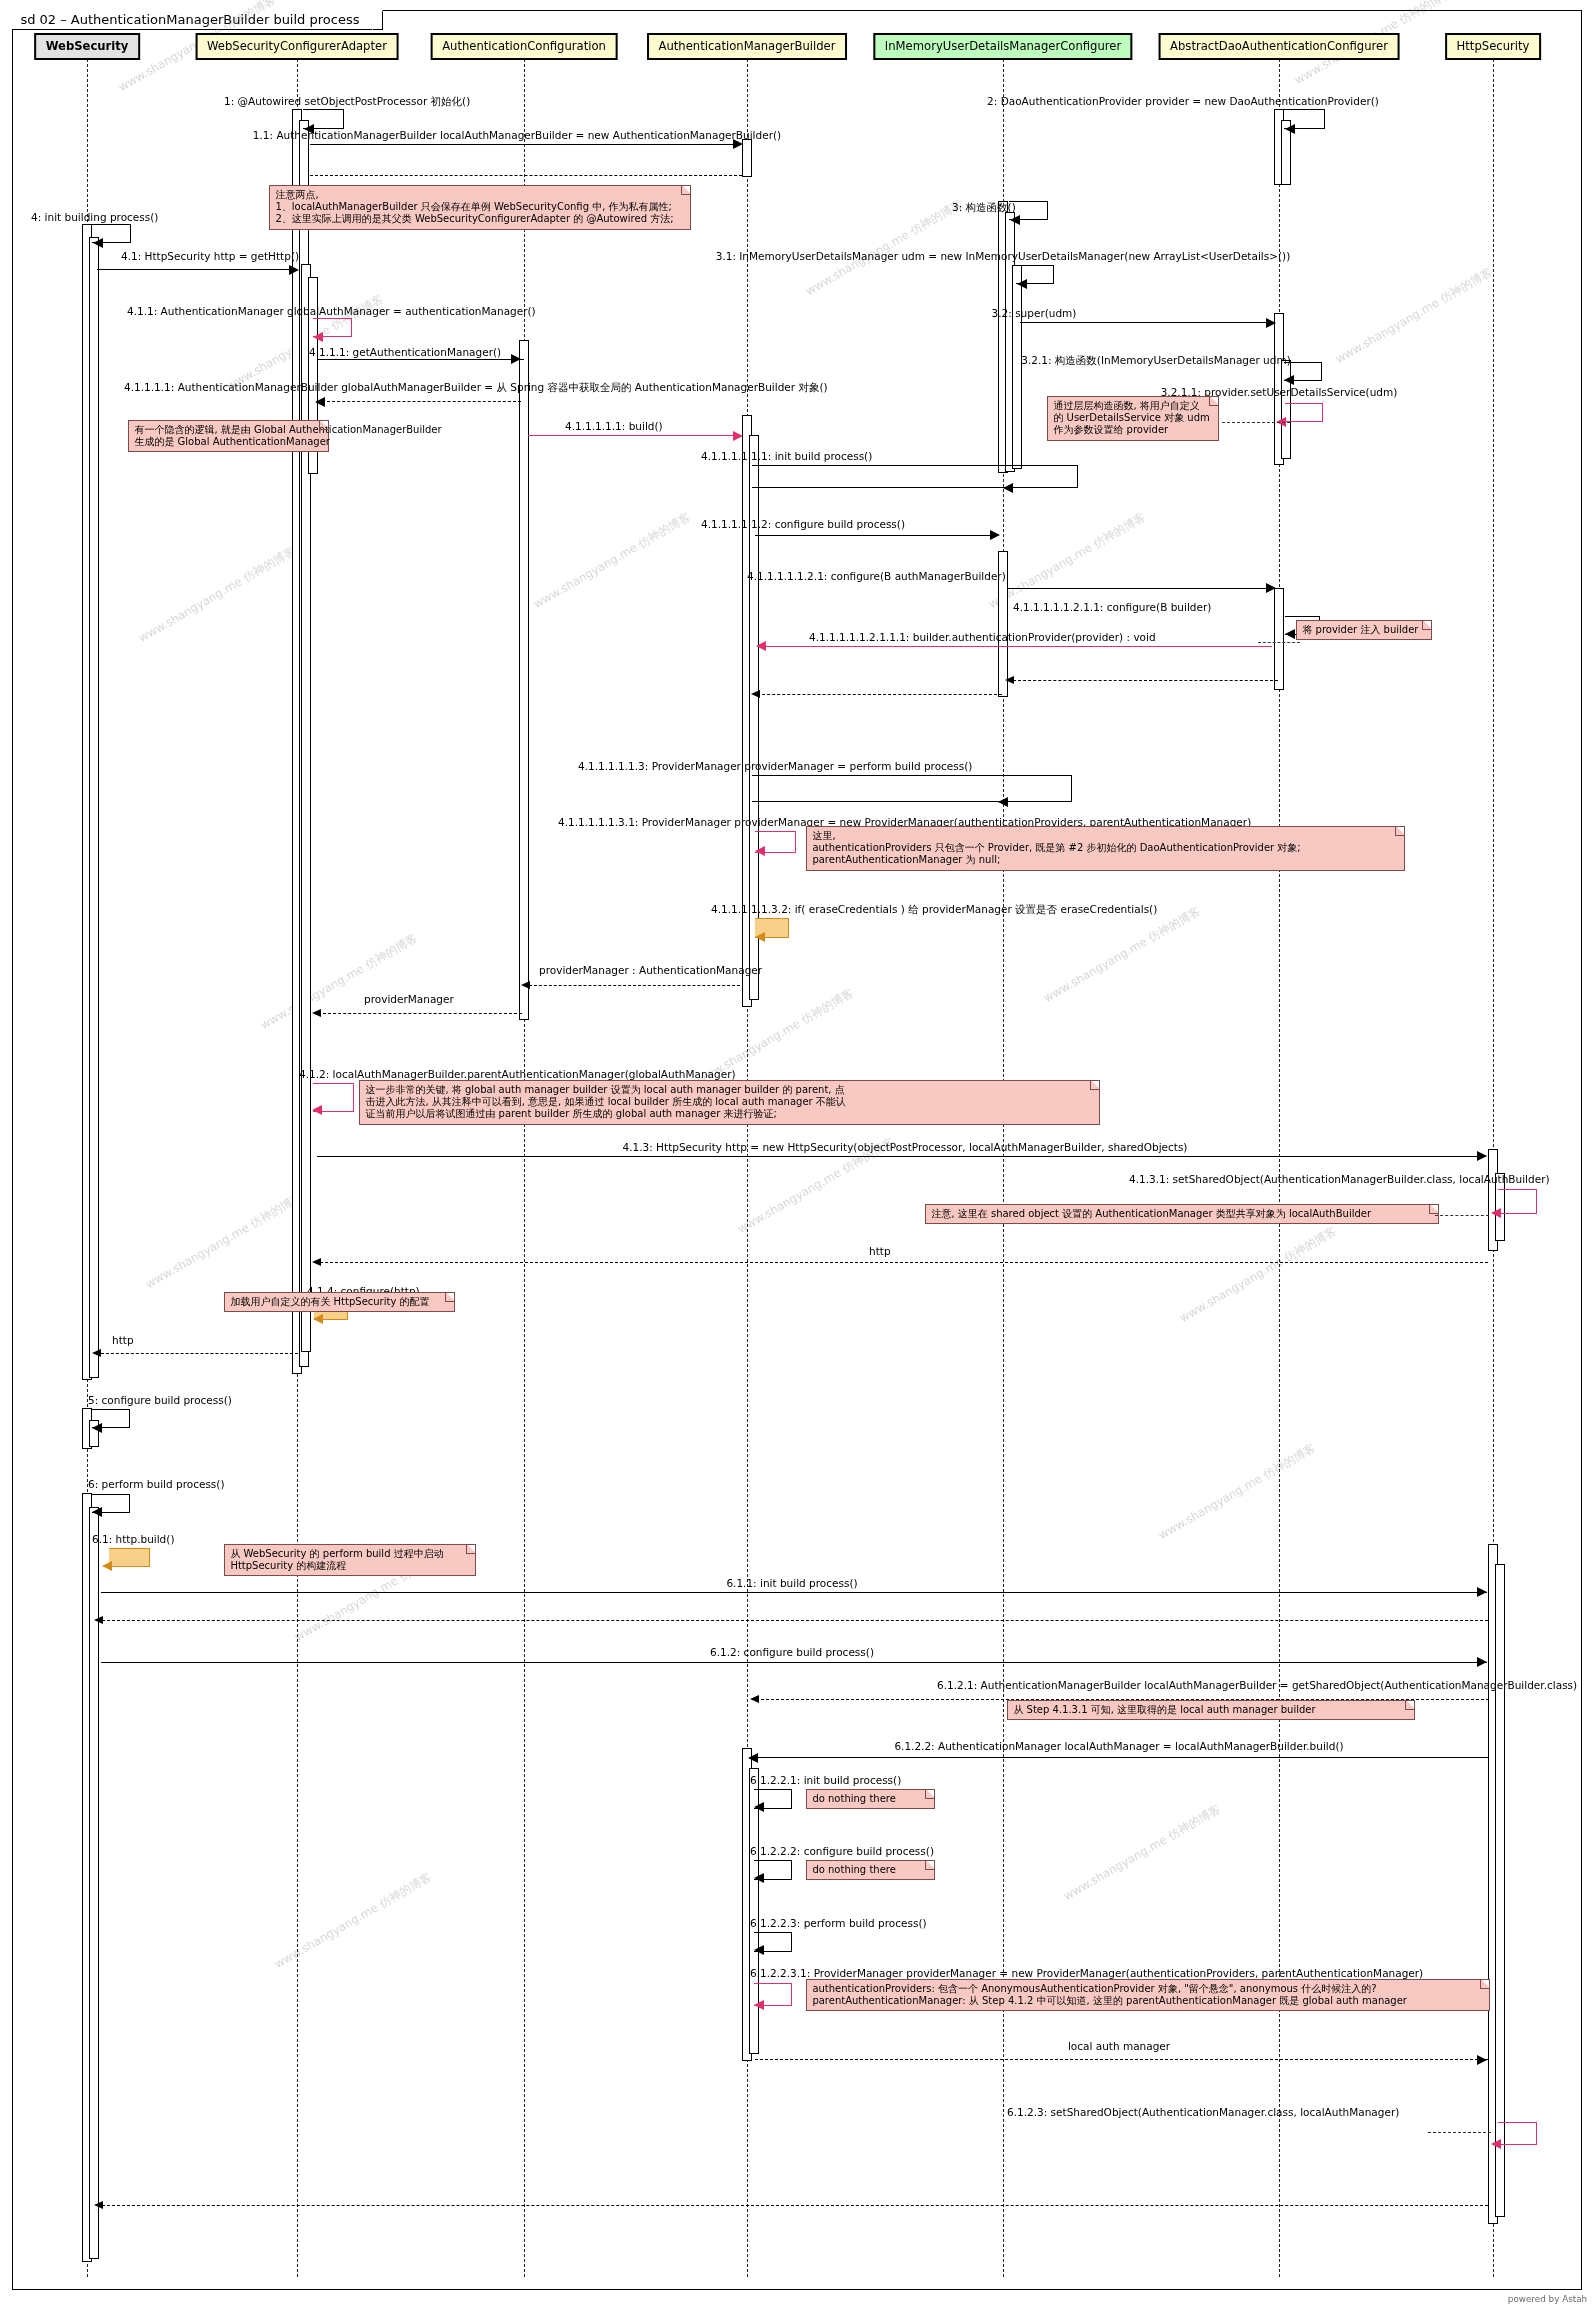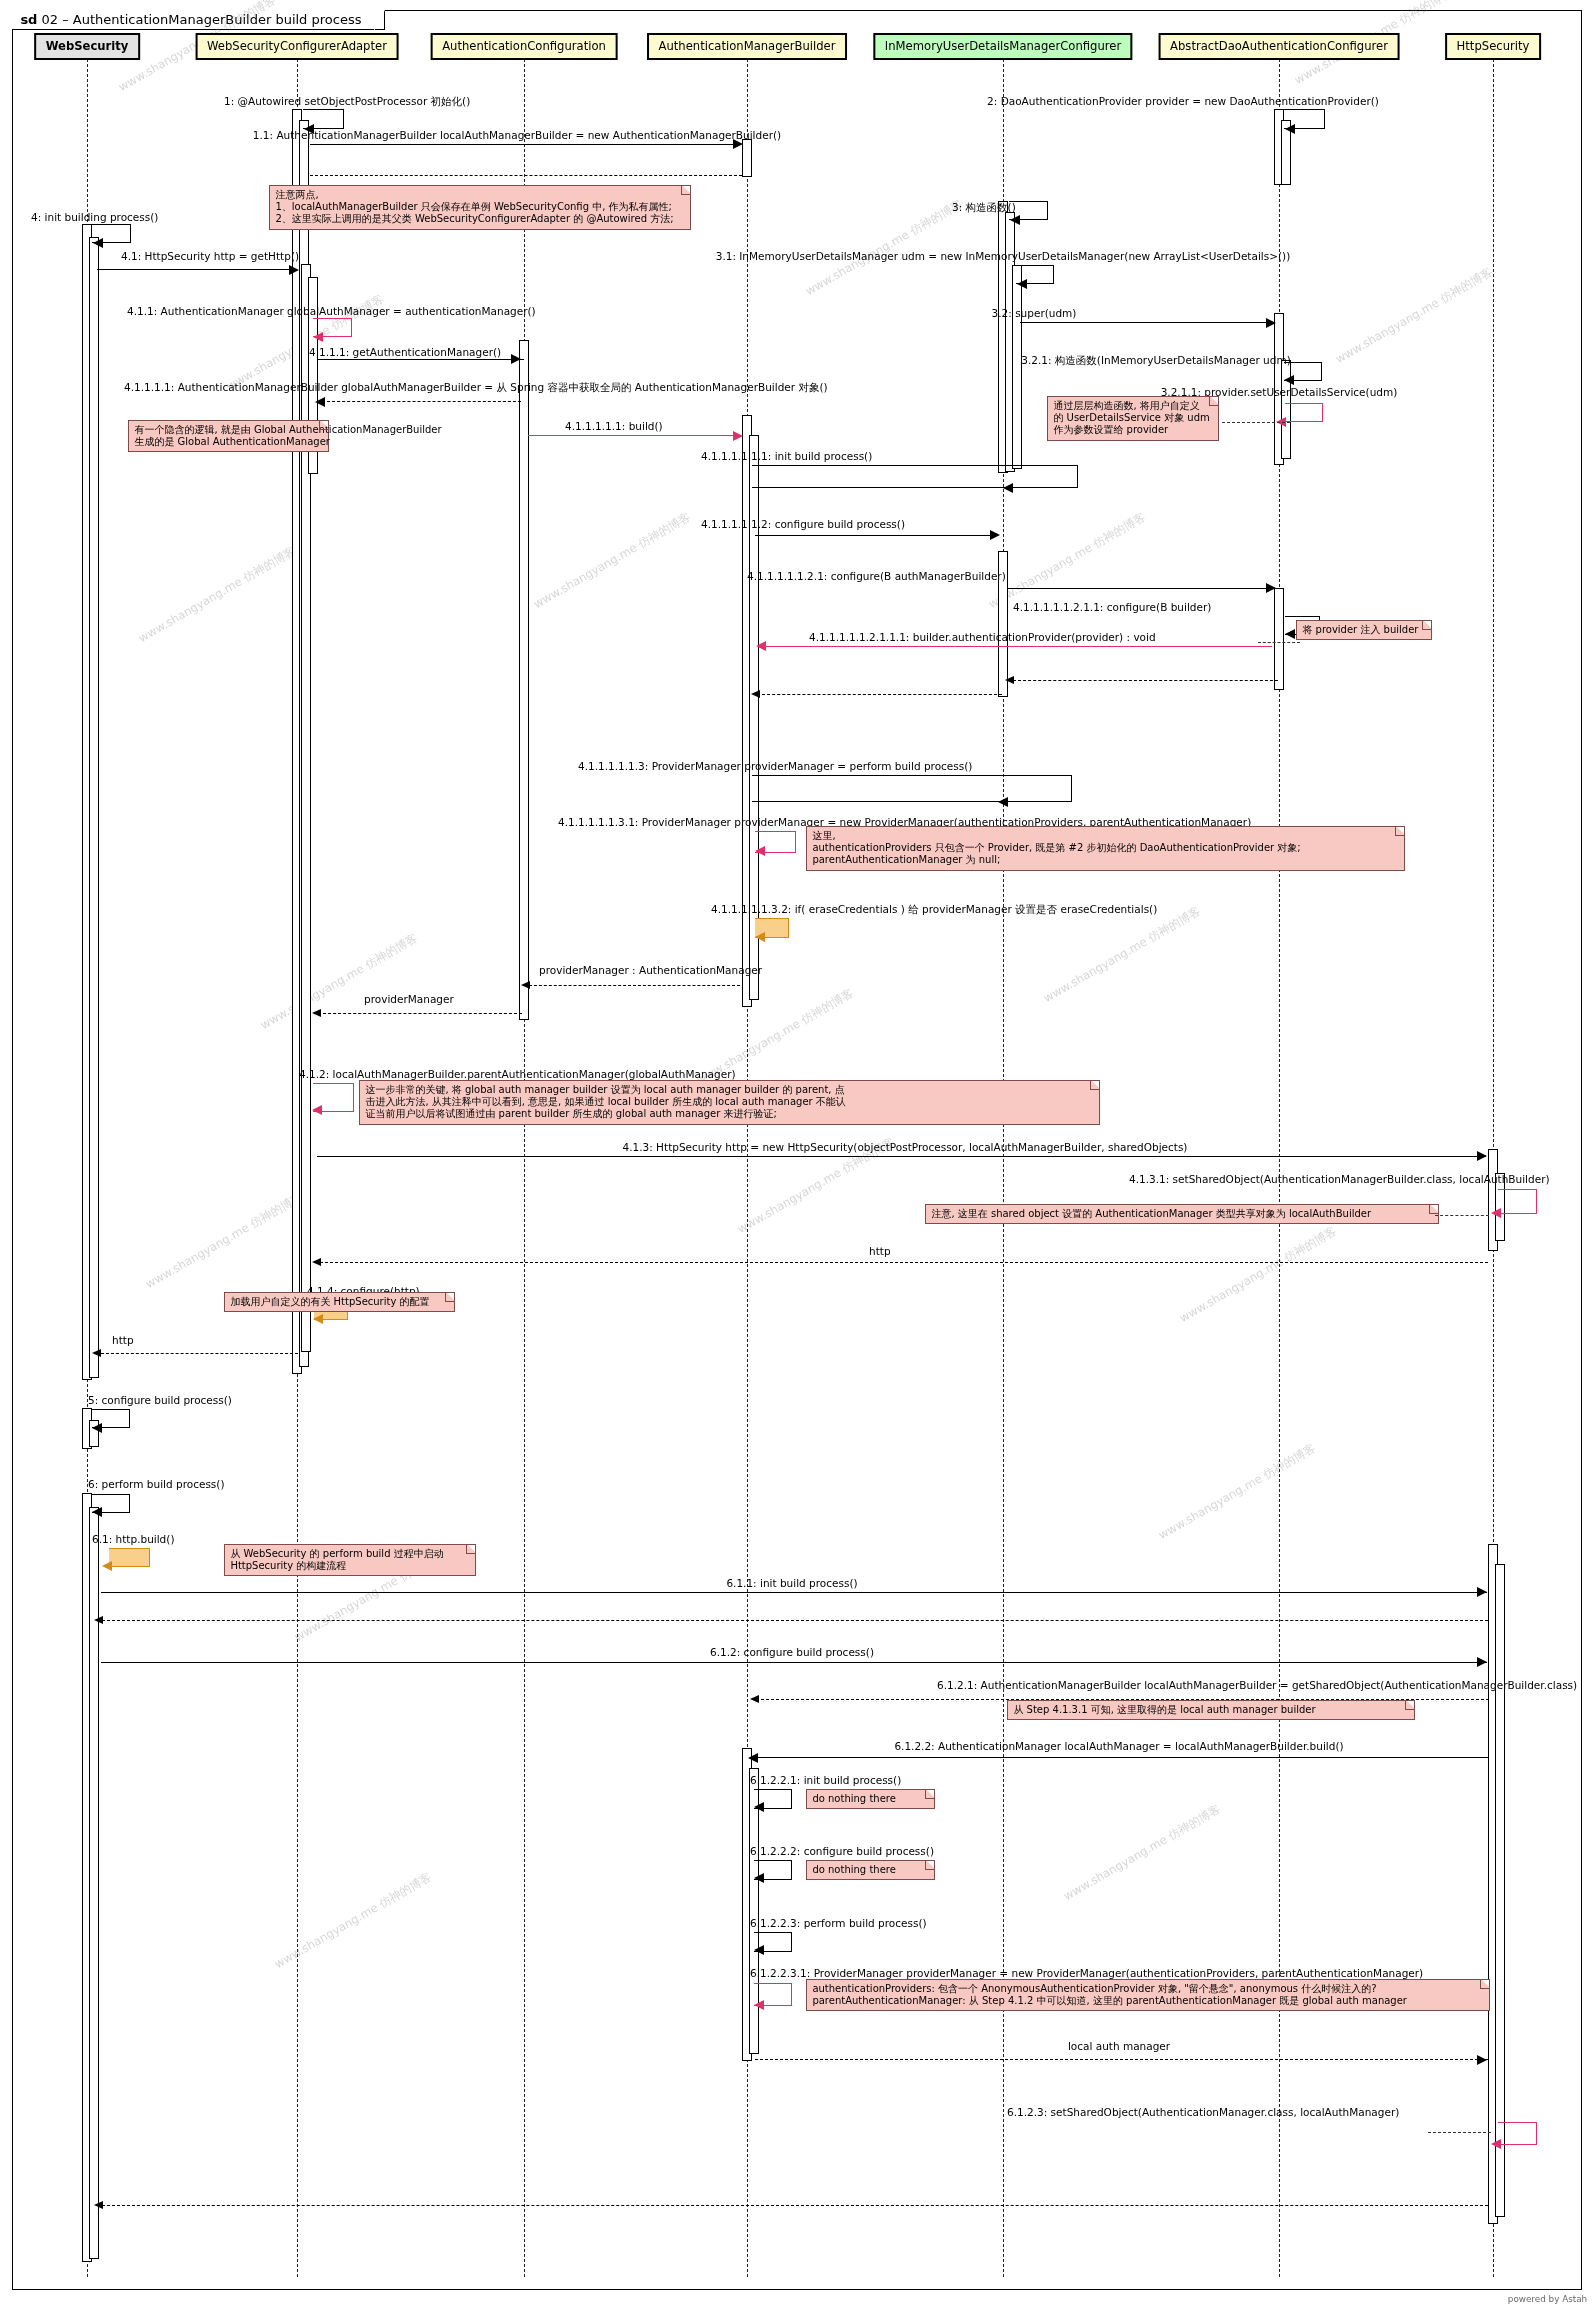--- a/index.html
+++ b/index.html
@@ -4,21 +4,21 @@
 <style>
   html,body{margin:0;padding:0;background:#fff;}
   body{font-family:"DejaVu Sans","Liberation Sans",sans-serif;}
   #canvas{position:relative;width:1594px;height:2307px;background:#fff;overflow:hidden;}
 
   
   .frame{position:absolute;left:12.2px;top:9.5px;width:1570px;height:2280px;border:1.4px solid #000;box-sizing:border-box;}
   .frame-tab{position:absolute;left:12.2px;top:9.5px;height:20.4px;border:1.4px solid #000;border-top:none;border-left:none;
              background:#fff;padding:2px 23px 2px 8.2px;box-sizing:border-box;font-size:13px;line-height:15px;
              white-space:nowrap;}
-  .frame-tab .kw{font-weight:bold;}
+  .frame-tab .kw{font-weight:normal;}
   .frame-tab:after{content:"";position:absolute;right:-1.4px;top:-1.4px;width:0;height:0;
       border-left:12.2px solid #fff;border-bottom:23px solid transparent;}
 
   
   .lifeline{position:absolute;top:39px;border-left:1.4px dashed #222;height:2238px;}
   .plabel{position:absolute;top:33px;transform:translateX(-50%);
           border:2px solid #000;box-sizing:border-box;
           font-size:11.6px;line-height:13.6px;white-space:nowrap;
           padding:4.8px 9.5px;text-align:center;}
   .pc-yellow{background:#fbfbcf;}

